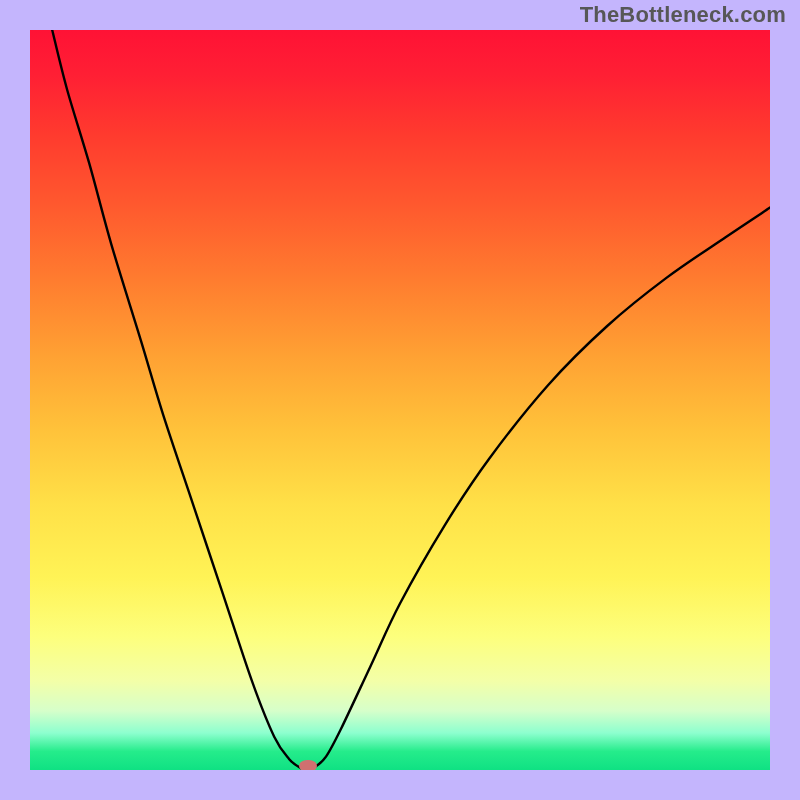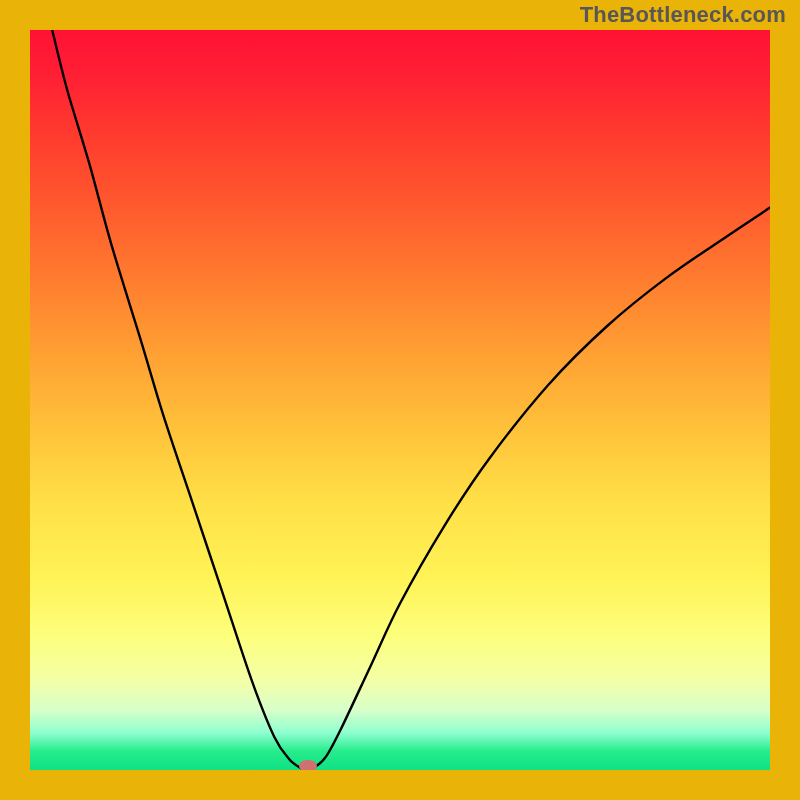--- a/index.html
+++ b/index.html
@@ -1,20 +1,20 @@
 <!DOCTYPE html>
 <html><head>
 <meta charset="utf-8">
 <style>
   * { margin: 0; padding: 0; box-sizing: border-box; }
   html, body { width: 800px; height: 800px; overflow: hidden; background: #000; }
   .frame {
     width: 800px;
     height: 800px;
-    background: #eab308;
+    background: #c4b5fd;
     position: relative;
   }
   .watermark {
     position: absolute;
     top: 2px;
     right: 14px;
     font-family: Arial, Helvetica, sans-serif;
     font-size: 22px;
     font-weight: 600;
     color: #575757;

